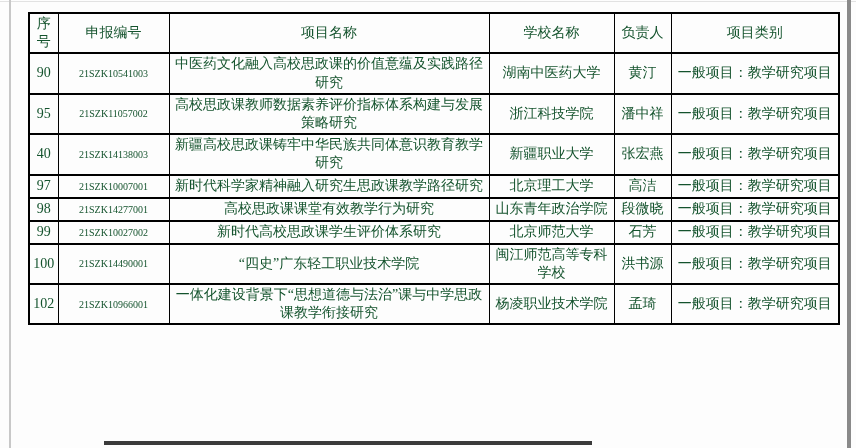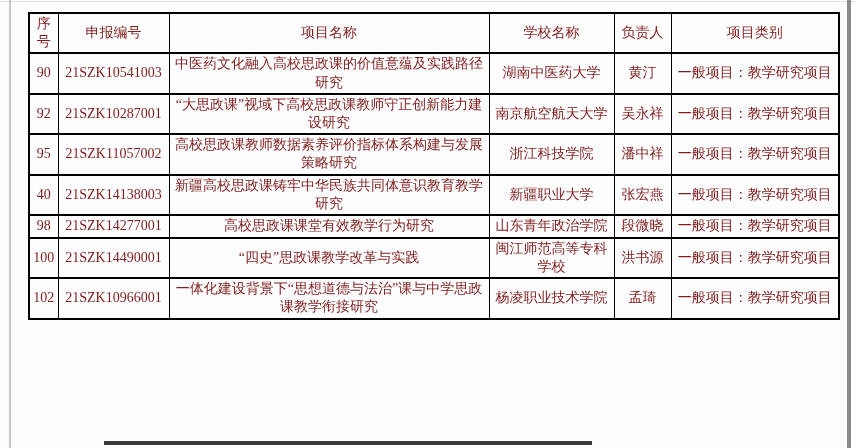--- a/index.html
+++ b/index.html
@@ -2,21 +2,21 @@
 <html><head>
 <meta charset="utf-8">
 <style>
   html,body { margin:0; padding:0; background:#ffffff; }
   .page {
     position:relative;
     width:856px; height:448px;
     background:#fdfdfd;
     overflow:hidden;
     font-family:"Liberation Serif","DejaVu Serif",serif;
-    color:#7f1d1d;
+    color:#14532d;
   }
   .edge-left {
     position:absolute; left:9px; top:0; width:2px; height:448px;
     background:#c8c8c8;
   }
   .edge-right {
     position:absolute; left:847px; top:0; width:4px; height:448px;
     background:#8a8a8a;
   }
   .edge-top {
@@ -38,21 +38,21 @@
     text-align:center;
     vertical-align:middle;
     font-size:14px;
     line-height:1.3;
     padding:1px 2px;
     font-weight:normal;
     word-break:break-all;
   }
   thead th { height:24px; }
   tbody td { height:19px; }
-  .col-code { font-size:14px; letter-spacing:0; }
+  .col-code { font-size:10px; letter-spacing:0; }
   .next-table-edge {
     position:absolute; left:104px; top:441px;
     width:488px; height:4px;
     background:#3b3b3b;
   }
 </style>
 </head>
 <body>
 
 <div class="page">
@@ -82,55 +82,63 @@
     <tbody>
         <tr>
           <td class="col-no">90</td>
           <td class="col-code">21SZK10541003</td>
           <td class="col-project">中医药文化融入高校思政课的价值意蕴及实践路径研究</td>
           <td class="col-school">湖南中医药大学</td>
           <td class="col-leader">黄汀</td>
           <td class="col-category">一般项目：教学研究项目</td>
         </tr>
         <tr>
-          <td class="col-no">92</td>
-          <td class="col-code">21SZK10287001</td>
-          <td class="col-project">“大思政课”视域下高校思政课教师守正创新能力建设研究</td>
-          <td class="col-school">南京航空航天大学</td>
-          <td class="col-leader">吴永祥</td>
-          <td class="col-category">一般项目：教学研究项目</td>
-        </tr>
-        <tr>
           <td class="col-no">95</td>
           <td class="col-code">21SZK11057002</td>
           <td class="col-project">高校思政课教师数据素养评价指标体系构建与发展策略研究</td>
           <td class="col-school">浙江科技学院</td>
           <td class="col-leader">潘中祥</td>
           <td class="col-category">一般项目：教学研究项目</td>
         </tr>
         <tr>
           <td class="col-no">40</td>
           <td class="col-code">21SZK14138003</td>
           <td class="col-project">新疆高校思政课铸牢中华民族共同体意识教育教学研究</td>
           <td class="col-school">新疆职业大学</td>
           <td class="col-leader">张宏燕</td>
           <td class="col-category">一般项目：教学研究项目</td>
         </tr>
         <tr>
+          <td class="col-no">97</td>
+          <td class="col-code">21SZK10007001</td>
+          <td class="col-project">新时代科学家精神融入研究生思政课教学路径研究</td>
+          <td class="col-school">北京理工大学</td>
+          <td class="col-leader">高洁</td>
+          <td class="col-category">一般项目：教学研究项目</td>
+        </tr>
+        <tr>
           <td class="col-no">98</td>
           <td class="col-code">21SZK14277001</td>
           <td class="col-project">高校思政课课堂有效教学行为研究</td>
           <td class="col-school">山东青年政治学院</td>
           <td class="col-leader">段微晓</td>
           <td class="col-category">一般项目：教学研究项目</td>
         </tr>
         <tr>
+          <td class="col-no">99</td>
+          <td class="col-code">21SZK10027002</td>
+          <td class="col-project">新时代高校思政课学生评价体系研究</td>
+          <td class="col-school">北京师范大学</td>
+          <td class="col-leader">石芳</td>
+          <td class="col-category">一般项目：教学研究项目</td>
+        </tr>
+        <tr>
           <td class="col-no">100</td>
           <td class="col-code">21SZK14490001</td>
-          <td class="col-project">“四史”思政课教学改革与实践</td>
+          <td class="col-project">“四史”广东轻工职业技术学院</td>
           <td class="col-school">闽江师范高等专科学校</td>
           <td class="col-leader">洪书源</td>
           <td class="col-category">一般项目：教学研究项目</td>
         </tr>
         <tr>
           <td class="col-no">102</td>
           <td class="col-code">21SZK10966001</td>
           <td class="col-project">一体化建设背景下“思想道德与法治”课与中学思政课教学衔接研究</td>
           <td class="col-school">杨凌职业技术学院</td>
           <td class="col-leader">孟琦</td>

